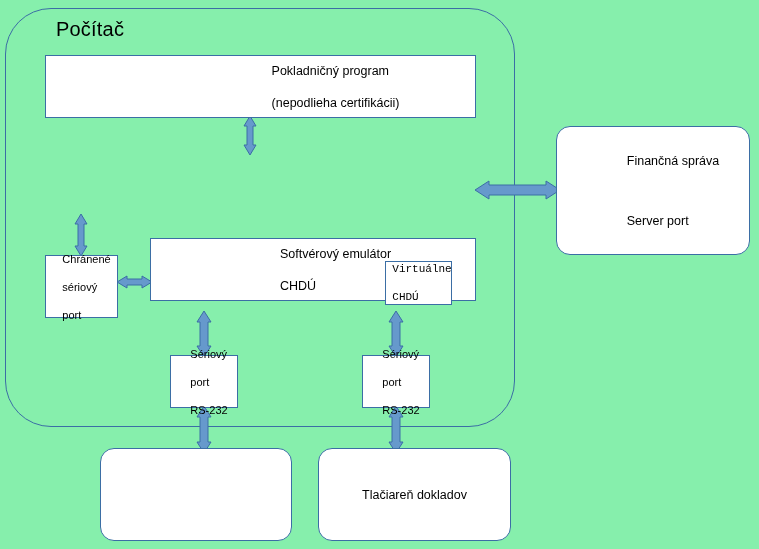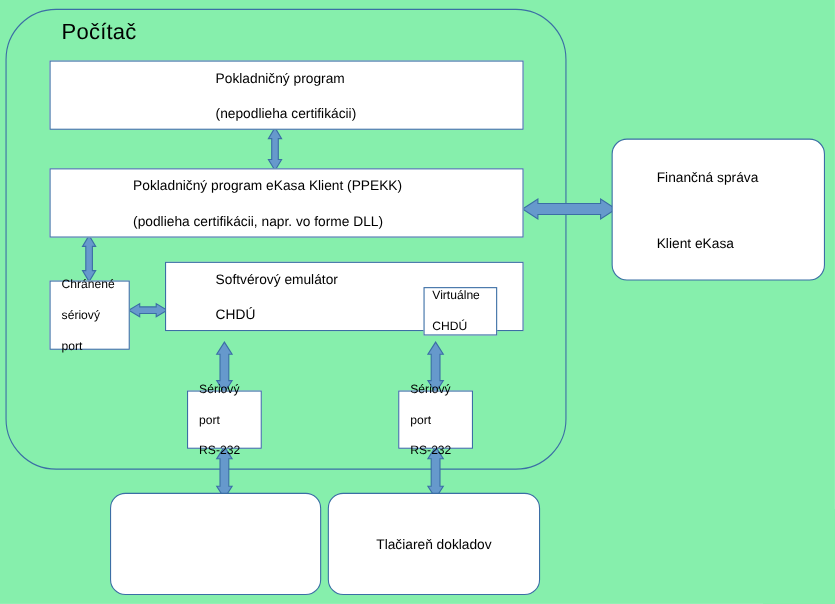--- a/index.html
+++ b/index.html
@@ -17,20 +17,21 @@
   }
   .box {
     position: absolute;
     box-sizing: border-box;
     border: 1px solid #3b6ea5;
     background: #ffffff;
     color: #000000;
     display: flex;
     flex-direction: column;
     justify-content: center;
+    align-items: center;
   }
   .computer-frame {
     position: absolute;
     box-sizing: border-box;
     border: 1px solid #3b6ea5;
     border-radius: 46px;
     background: transparent;
   }
   .rounded {
     border-radius: 14px;
@@ -120,44 +121,38 @@
     </g>
   </svg>
 
   <div class="box" style="left:45px; top:55px; width:431px; height:63px;">
     <div class="lbl lbl-left" style="padding-left:150px;">
       <span class="label-block">Pokladničný program</span>
       <span class="label-block">(nepodlieha certifikácii)</span>
     </div>
   </div>
 
-  <div class="box" style="left:45px; top:153px; width:431px; height:63px;">
-    <div class="lbl lbl-left" style="padding-left:75px;">
-      <span class="label-block">Pokladničný program eKasa Klient (PPEKK)</span>
-      <span class="label-block">(podlieha certifikácii, napr. vo forme DLL)</span>
-    </div>
-  </div>
 
   <div class="box" style="left:45px; top:255px; width:73px; height:63px;">
     <div class="lbl lbl-left pad-l" style="font-size:11px; line-height:14px;">
       <span class="label-block">Chránené</span>
       <span class="label-block">sériový</span>
       <span class="label-block">port</span>
     </div>
   </div>
 
   <div class="box" style="left:150px; top:238px; width:326px; height:63px; justify-content:center;">
     <div class="lbl lbl-left" style="padding-left:45px;">
       <span class="label-block">Softvérový emulátor</span>
       <span class="label-block">CHDÚ</span>
     </div>
   </div>
 
   <div class="box" style="left:385px; top:261px; width:67px; height:44px;">
-    <div class="lbl lbl-left" style="font-size:11px; line-height:14px; padding-left:7px;">
+    <div class="lbl lbl-left" style="font-size:11px; line-height:14px; padding-left:7px;font-family:Liberation Mono, monospace;">
       <span class="label-block">Virtuálne</span>
       <span class="label-block">CHDÚ</span>
     </div>
   </div>
 
   <div class="box" style="left:170px; top:355px; width:68px; height:53px;">
     <div class="lbl lbl-left pad-l" style="font-size:11px; line-height:14px;">
       <span class="label-block">Sériový</span>
       <span class="label-block">port</span>
       <span class="label-block">RS-232</span>
@@ -171,27 +166,27 @@
       <span class="label-block">RS-232</span>
     </div>
   </div>
 
   <div class="box rounded" style="left:100px; top:448px; width:192px; height:93px; align-items:center;">
     <div class="lbl lbl-center" style="width:100%;">
       <span class="spacer-gap label-block"></span>
     </div>
   </div>
 
-  <div class="box rounded" style="left:298px; top:448px; width:193px; height:93px; align-items:center;">
+  <div class="box rounded" style="left:318px; top:448px; width:193px; height:93px; align-items:center;">
     <div class="lbl lbl-center" style="width:100%;">
       <span class="label-block">Tlačiareň dokladov</span>
     </div>
   </div>
 
   <div class="box rounded" style="left:556px; top:126px; width:194px; height:129px;">
     <div class="lbl lbl-left" style="padding-left:40px; line-height:16px;">
       <span class="label-block">Finančná správa</span>
       <span class="spacer-gap label-block"></span>
-      <span class="label-block">Klient eKasa</span>
+      <span class="label-block">Server port</span>
     </div>
   </div>
 
 </div>
 
 </body></html>

